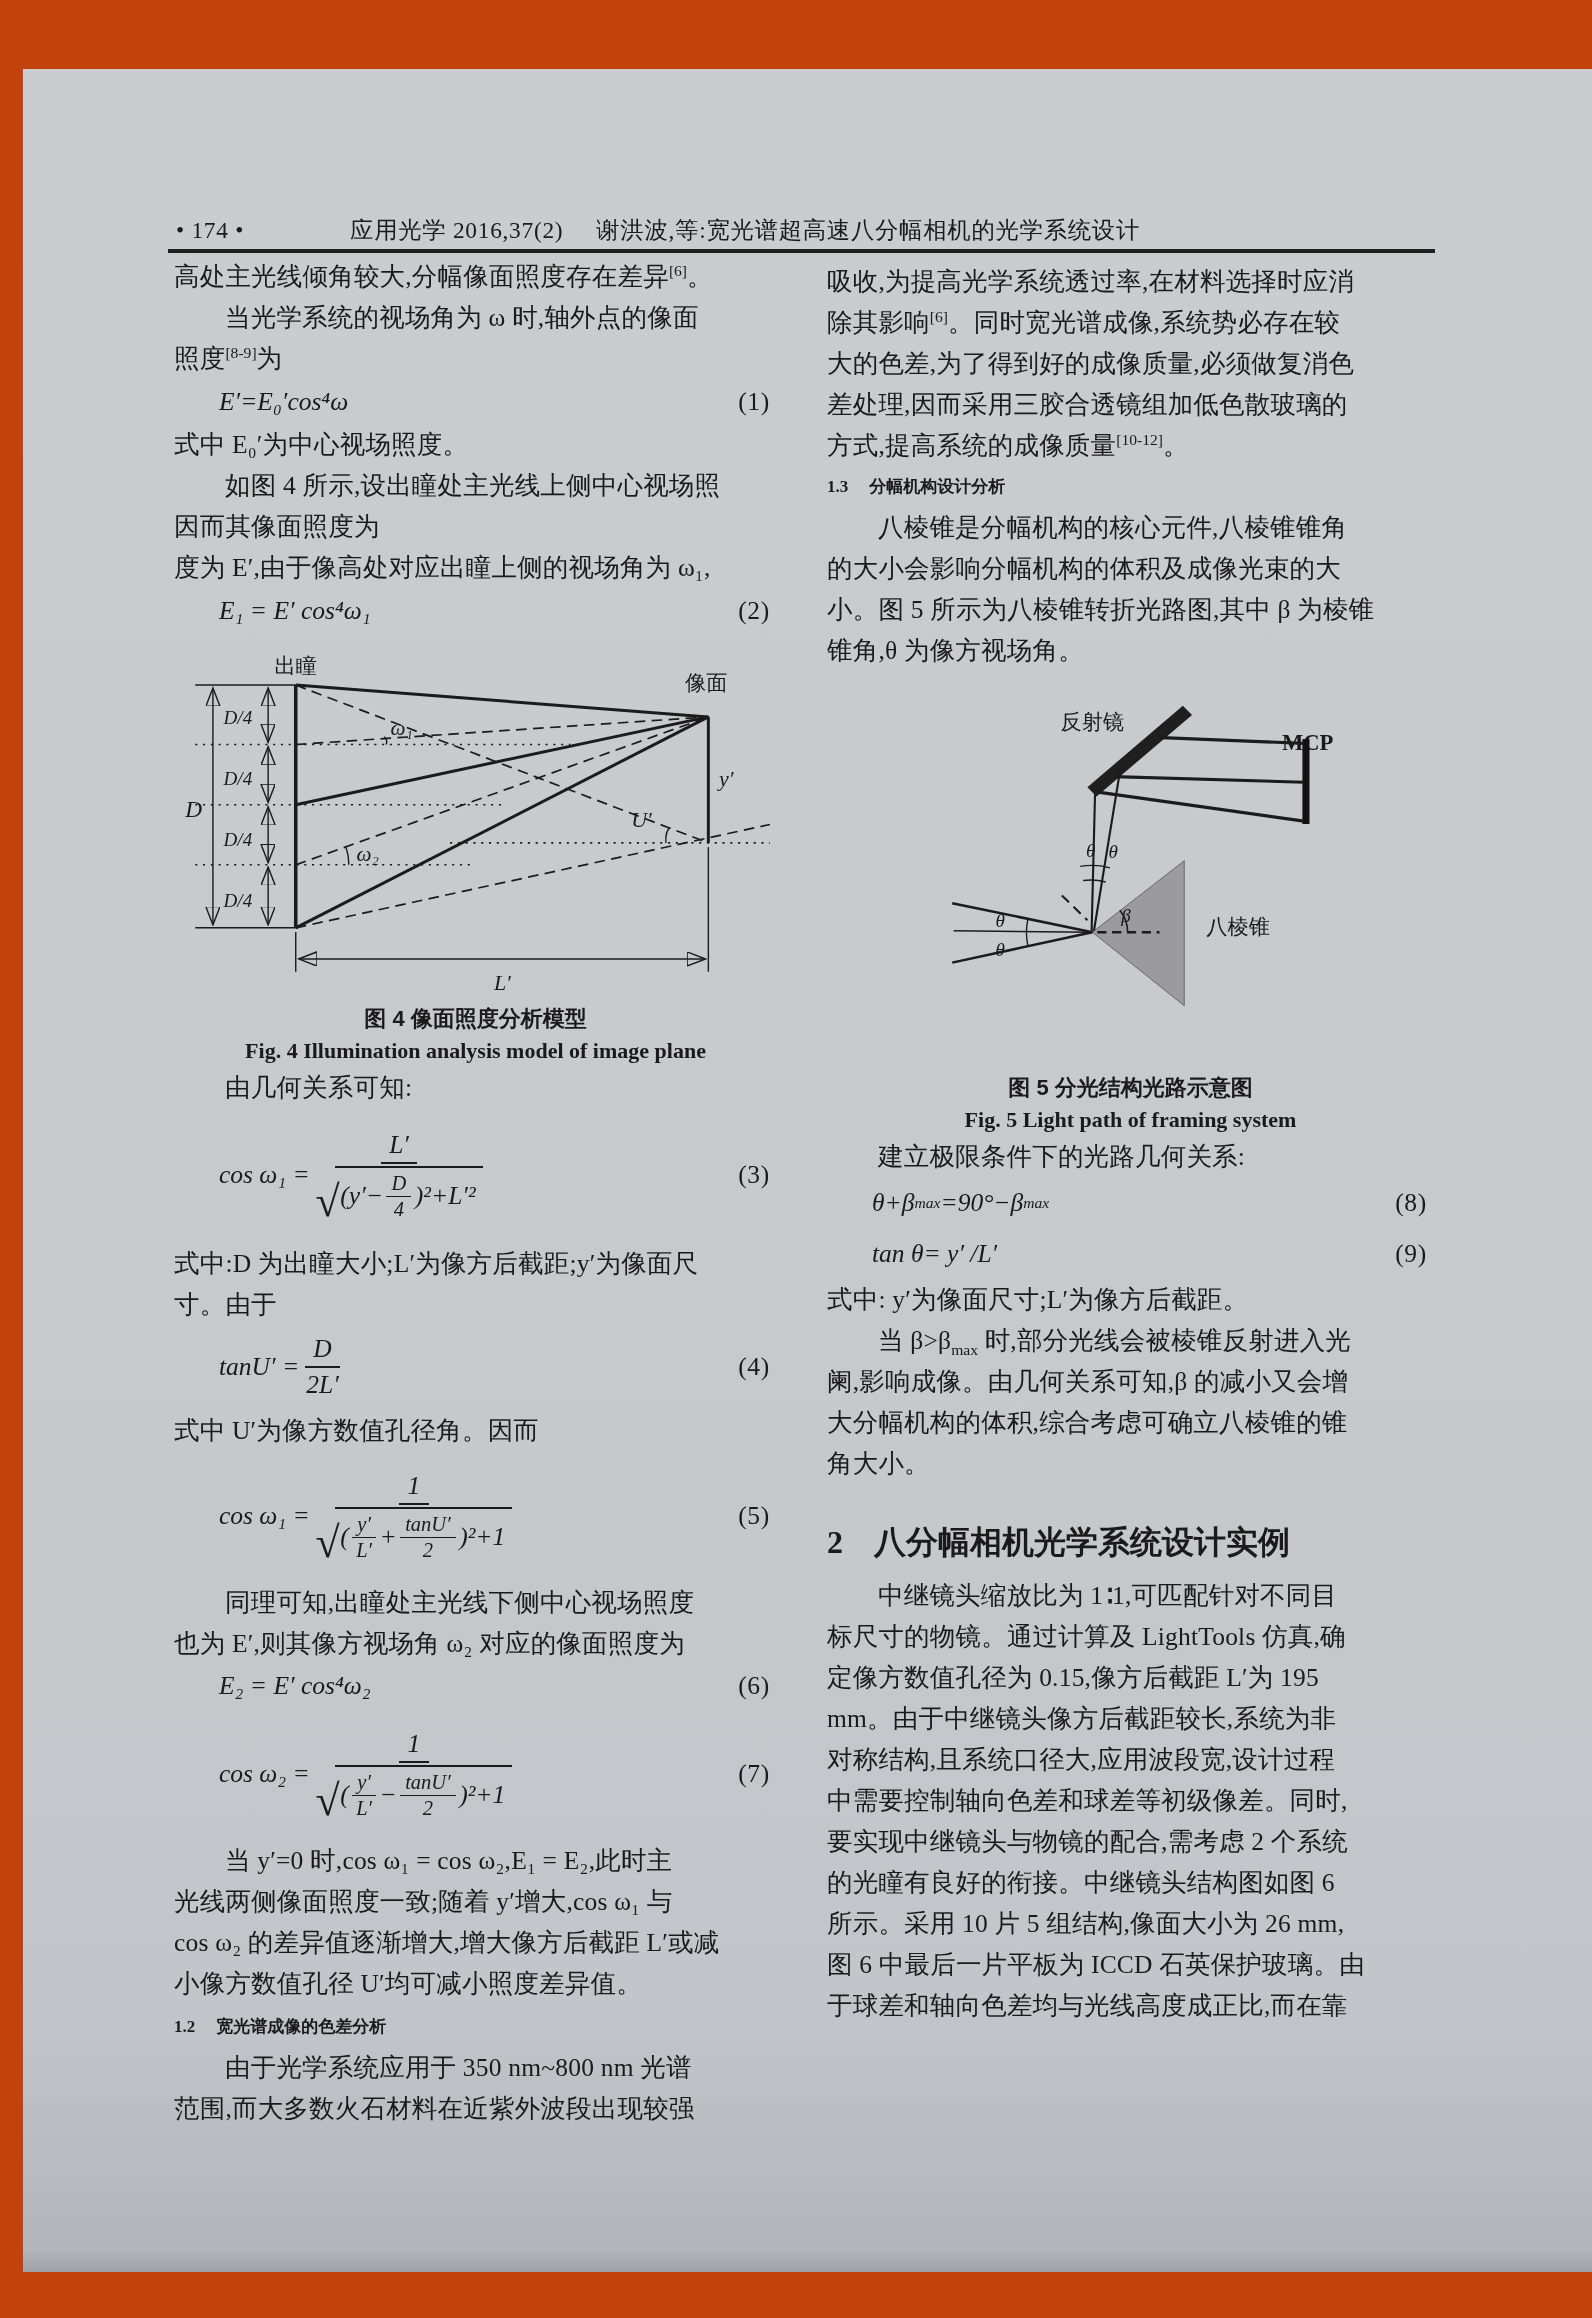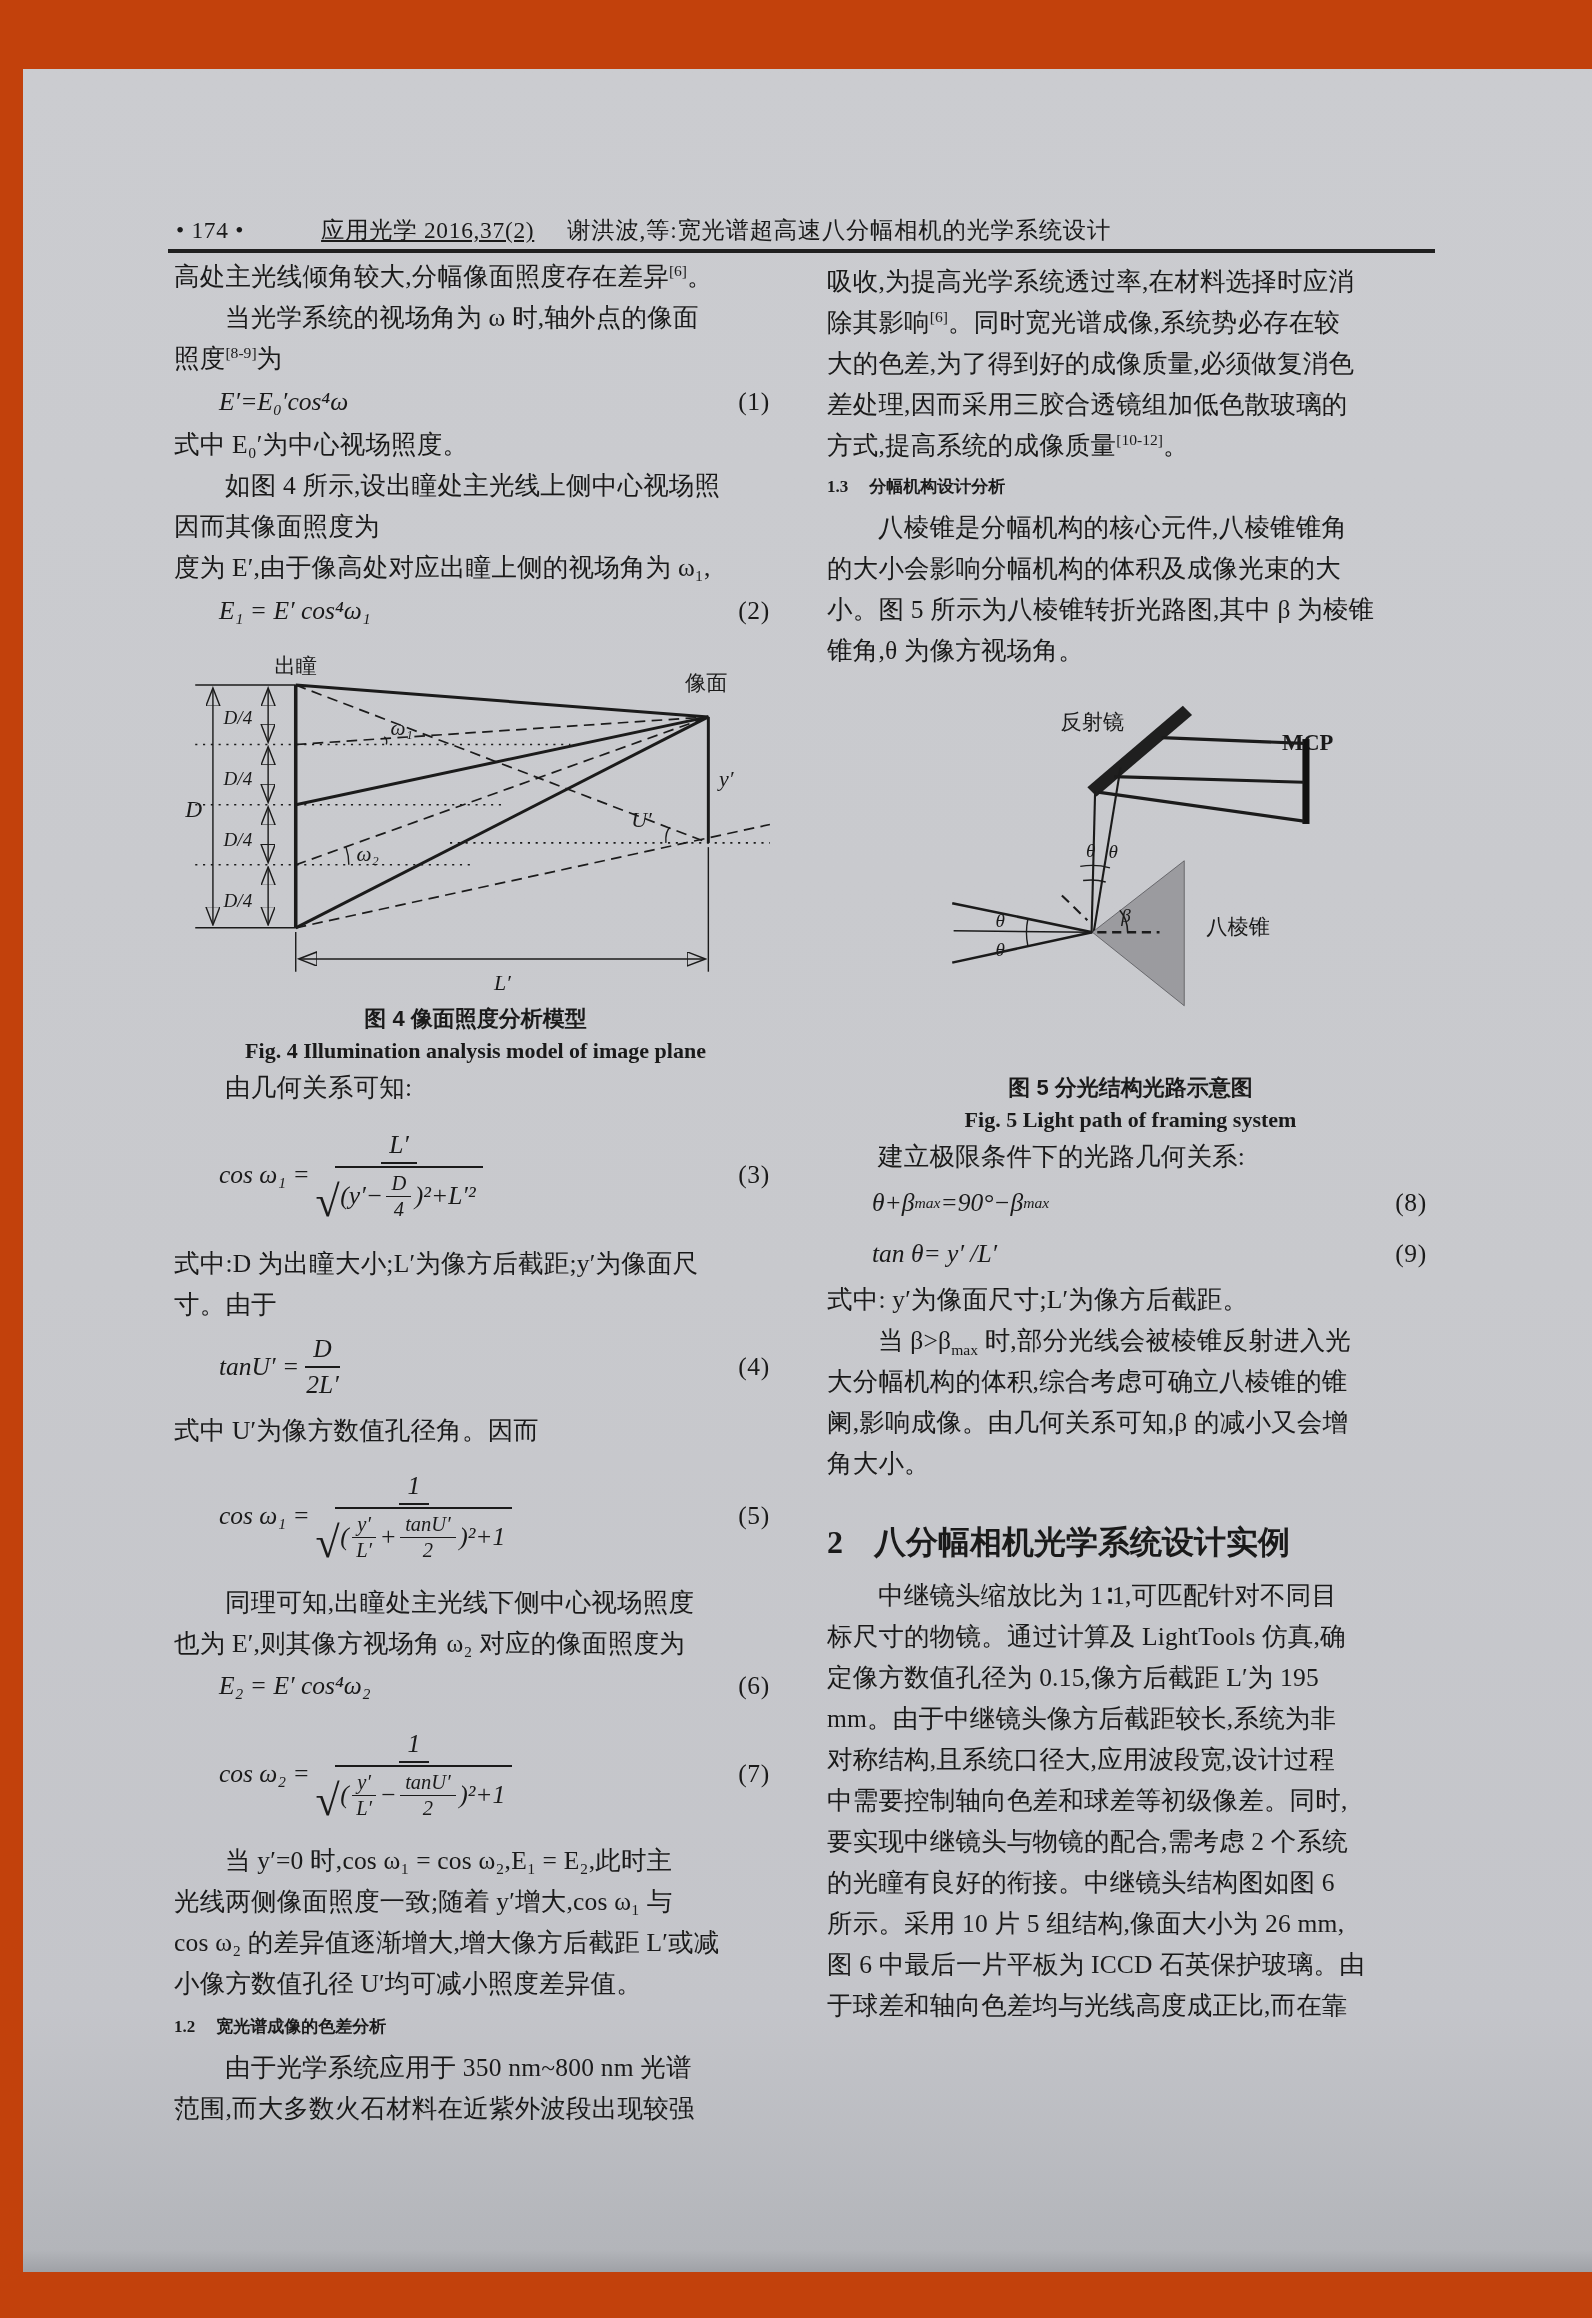--- a/index.html
+++ b/index.html
@@ -2,21 +2,21 @@
 <html style="font-size:11.3px"><head>
 <meta charset="utf-8">
 <style>
   html,body{margin:0;padding:0;background:#ffffff;}
   .stage{position:relative;width:1593px;height:2319px;background:#c2410c;overflow:hidden;
          font-family:"Liberation Serif","DejaVu Serif",serif;color:#1a1a1a;}
   .paper{position:absolute;left:22.7px;top:69px;right:0;bottom:47px;
          background:linear-gradient(180deg,#cbccd0 0%,#c8c9cd 55%,#c4c5ca 88%,#b3b5ba 99%,#9fa1a6 100%);}
   .header-row{position:absolute;top:214px;left:176px;width:1260px;display:flex;align-items:baseline;
               font-size:23.4px;letter-spacing:0.7px;}
-  .header-journal{margin-left:77px;text-decoration:underline;}
+  .header-journal{margin-left:106px;}
   .header-article{margin-left:33px;}
   .rule{position:absolute;top:249px;left:168px;width:1267px;height:3.5px;background:#202020;}
   .col{position:absolute;}
   .col-left{left:174px;top:256px;width:603px;}
   .col-right{left:827px;top:261px;width:607px;}
   .l{font-size:25.5px;line-height:41px;height:41px;white-space:nowrap;letter-spacing:0.2px;}
   .indent{text-indent:51px;}
   sup{font-size:15.6px;line-height:0;vertical-align:super;letter-spacing:0;}
   sub{font-size:15.6px;line-height:0;vertical-align:sub;letter-spacing:0;}
   .heading{font-family:"Liberation Sans","DejaVu Sans",sans-serif;font-weight:700;}
@@ -340,22 +340,22 @@
         <sub>max</sub>
       <span class="eqno">(8)</span>
     </div>
     <div class="eqrow eq-8">
       <span>tan θ= y′ /L′</span>
       <span class="eqno">(9)</span>
     </div>
 
     <div class="l">式中: y′为像面尺寸;L′为像方后截距。</div>
     <div class="l indent"><span>当 β&gt;β</span><sub>max</sub><span> 时,部分光线会被棱锥反射进入光</span></div>
+    <div class="l">阑,影响成像。由几何关系可知,β 的减小又会增</div>
     <div class="l">大分幅机构的体积,综合考虑可确立八棱锥的锥</div>
-    <div class="l">阑,影响成像。由几何关系可知,β 的减小又会增</div>
     <div class="l">角大小。</div>
 
     <div class="heading h-section">
       <span class="h-num">2</span><span>八分幅相机光学系统设计实例</span>
     </div>
 
     <div class="l indent">中继镜头缩放比为 1∶1,可匹配针对不同目</div>
     <div class="l">标尺寸的物镜。通过计算及 LightTools 仿真,确</div>
     <div class="l">定像方数值孔径为 0.15,像方后截距 L′为 195</div>
     <div class="l">mm。由于中继镜头像方后截距较长,系统为非</div>

